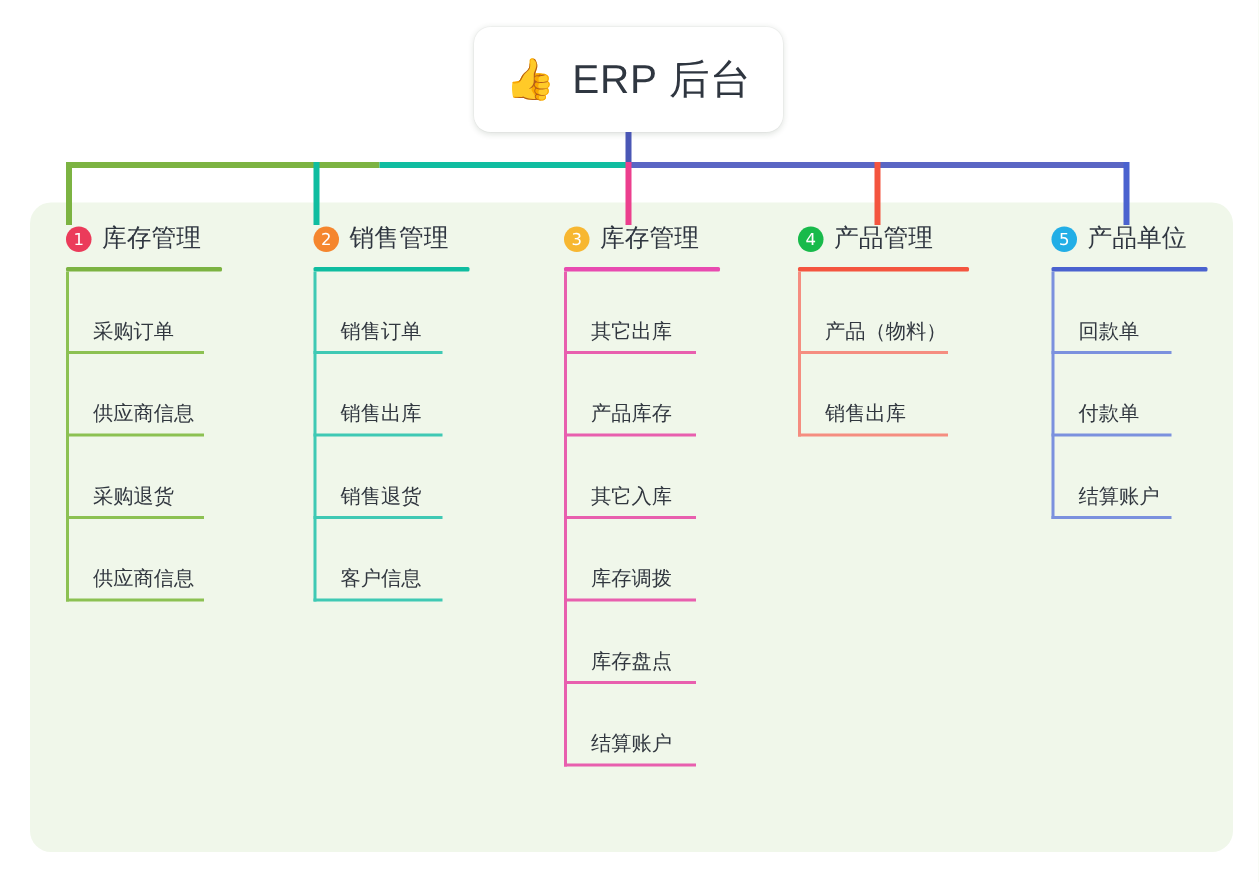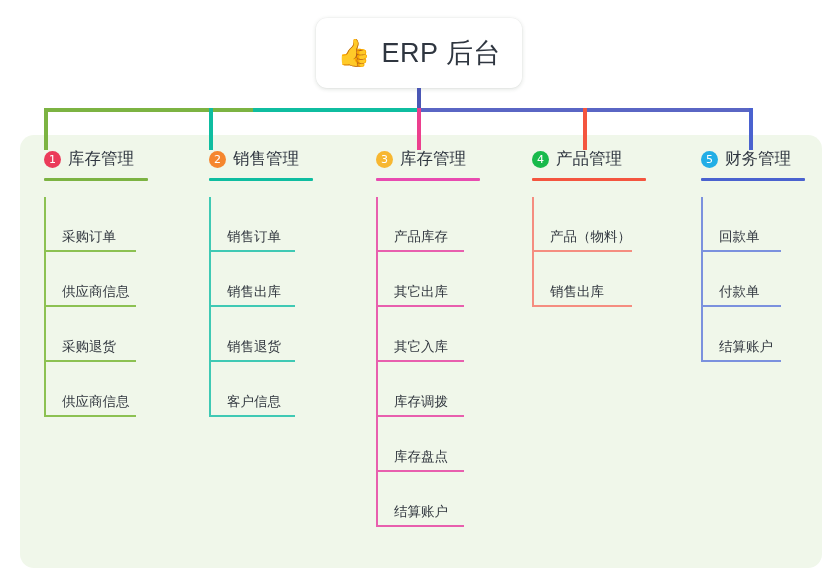--- a/index.html
+++ b/index.html
@@ -61,21 +61,21 @@
     font-family:"DejaVu Sans",sans-serif;
   }
   .col-title{
     font-size:16.5px;color:#2f3640;
   }
   .col-rule{
     height:3px;margin-top:6px;border-radius:1px;
   }
 
   
-  .leaves{position:relative;margin-top:16px;}
+  .leaves{position:relative;margin-top:0;}
   .rail{
     position:absolute;left:0;top:0;bottom:0;width:2px;
   }
   .leaf{
     position:relative;
     height:55px;
     box-sizing:border-box;
     padding-left:18px;
     display:flex;align-items:flex-end;
   }
@@ -165,25 +165,25 @@
       </div>
       <div class="col" style="left: 376px;">
         <div class="col-head">
           <span class="badge" style="background: rgb(247, 183, 49);">3</span>
           <span class="col-title">库存管理</span>
         </div>
         <div class="col-rule" style="background: rgb(232, 75, 176); width: 104px;"></div>
         <div class="leaves">
           <div class="rail" style="background: rgb(232, 95, 174);"></div>
           <div class="leaf">
+            <span class="leaf-label">其它出库</span>
+            <div class="leaf-rule" style="background: rgb(232, 95, 174); width: 88px;"></div>
+          </div>
+          <div class="leaf">
             <span class="leaf-label">产品库存</span>
-            <div class="leaf-rule" style="background: rgb(232, 95, 174); width: 88px;"></div>
-          </div>
-          <div class="leaf">
-            <span class="leaf-label">其它出库</span>
             <div class="leaf-rule" style="background: rgb(232, 95, 174); width: 88px;"></div>
           </div>
           <div class="leaf">
             <span class="leaf-label">其它入库</span>
             <div class="leaf-rule" style="background: rgb(232, 95, 174); width: 88px;"></div>
           </div>
           <div class="leaf">
             <span class="leaf-label">库存调拨</span>
             <div class="leaf-rule" style="background: rgb(232, 95, 174); width: 88px;"></div>
           </div>
@@ -211,21 +211,21 @@
           </div>
           <div class="leaf">
             <span class="leaf-label">销售出库</span>
             <div class="leaf-rule" style="background: rgb(245, 141, 128); width: 100px;"></div>
           </div>
         </div>
       </div>
       <div class="col" style="left: 701px;">
         <div class="col-head">
           <span class="badge" style="background: rgb(34, 174, 230);">5</span>
-          <span class="col-title">财务管理</span>
+          <span class="col-title">产品单位</span>
         </div>
         <div class="col-rule" style="background: rgb(74, 98, 207); width: 104px;"></div>
         <div class="leaves">
           <div class="rail" style="background: rgb(123, 145, 222);"></div>
           <div class="leaf">
             <span class="leaf-label">回款单</span>
             <div class="leaf-rule" style="background: rgb(123, 145, 222); width: 80px;"></div>
           </div>
           <div class="leaf">
             <span class="leaf-label">付款单</span>

